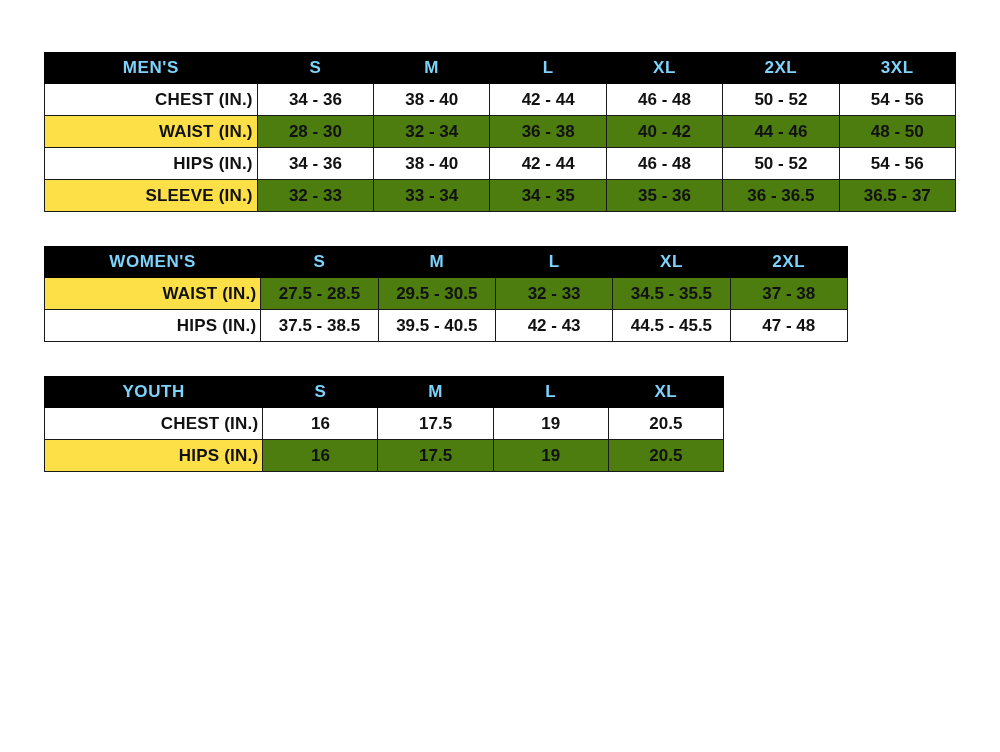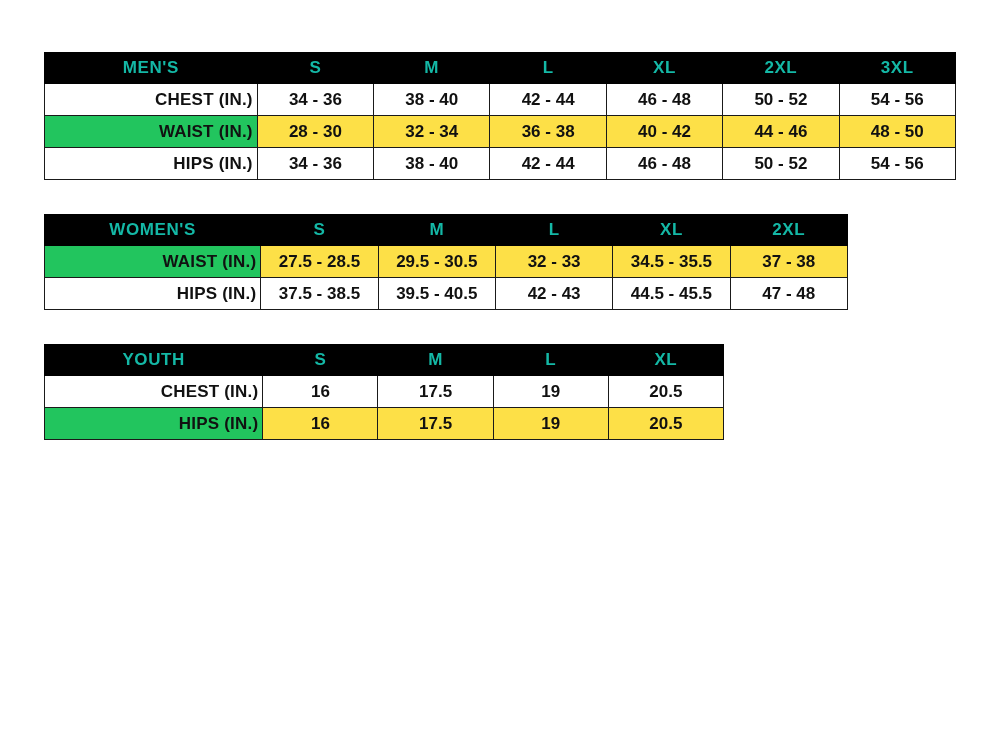--- a/index.html
+++ b/index.html
@@ -46,40 +46,40 @@
     font-weight: bold;
     font-size: 17px;
     height: 31px;
     padding: 0 4px;
     background: #ffffff;
     color: #111111;
     white-space: nowrap;
   }
   thead th {
     background: #000000;
-    color: #14b8a6;
+    color: #7dd3fc;
     border: 1px solid #000000;
     font-size: 17px;
     letter-spacing: 0.6px;
     height: 30px;
   }
   thead th.cat {
     text-align: center;
   }
   tbody td.rowlabel {
     background: #ffffff;
     text-align: right;
     font-size: 17px;
     letter-spacing: 0.2px;
   }
   tbody tr.alt td {
+    background: #4d7c0f;
+  }
+  tbody tr.alt td.rowlabel {
     background: #fde047;
-  }
-  tbody tr.alt td.rowlabel {
-    background: #22c55e;
   }
   
   .t-men { width: 912px; }
   .t-men col.c0 { width: 212px; }
   .t-men col.cx { width: 116px; }
 
   .t-women { width: 804px; }
   .t-women col.c0 { width: 212px; }
   .t-women col.cx { width: 115px; }
 
@@ -137,20 +137,29 @@
         </tr>
         <tr>
           <td class="rowlabel">HIPS (IN.)</td>
           <td>34 - 36</td>
           <td>38 - 40</td>
           <td>42 - 44</td>
           <td>46 - 48</td>
           <td>50 - 52</td>
           <td>54 - 56</td>
         </tr>
+        <tr class="alt">
+          <td class="rowlabel">SLEEVE (IN.)</td>
+          <td>32 - 33</td>
+          <td>33 - 34</td>
+          <td>34 - 35</td>
+          <td>35 - 36</td>
+          <td>36 - 36.5</td>
+          <td>36.5 - 37</td>
+        </tr>
       </tbody>
     </table>
 
     <table class="t-women">
       <colgroup>
         <col class="c0">
           <col class="cx">
           <col class="cx">
           <col class="cx">
           <col class="cx">

